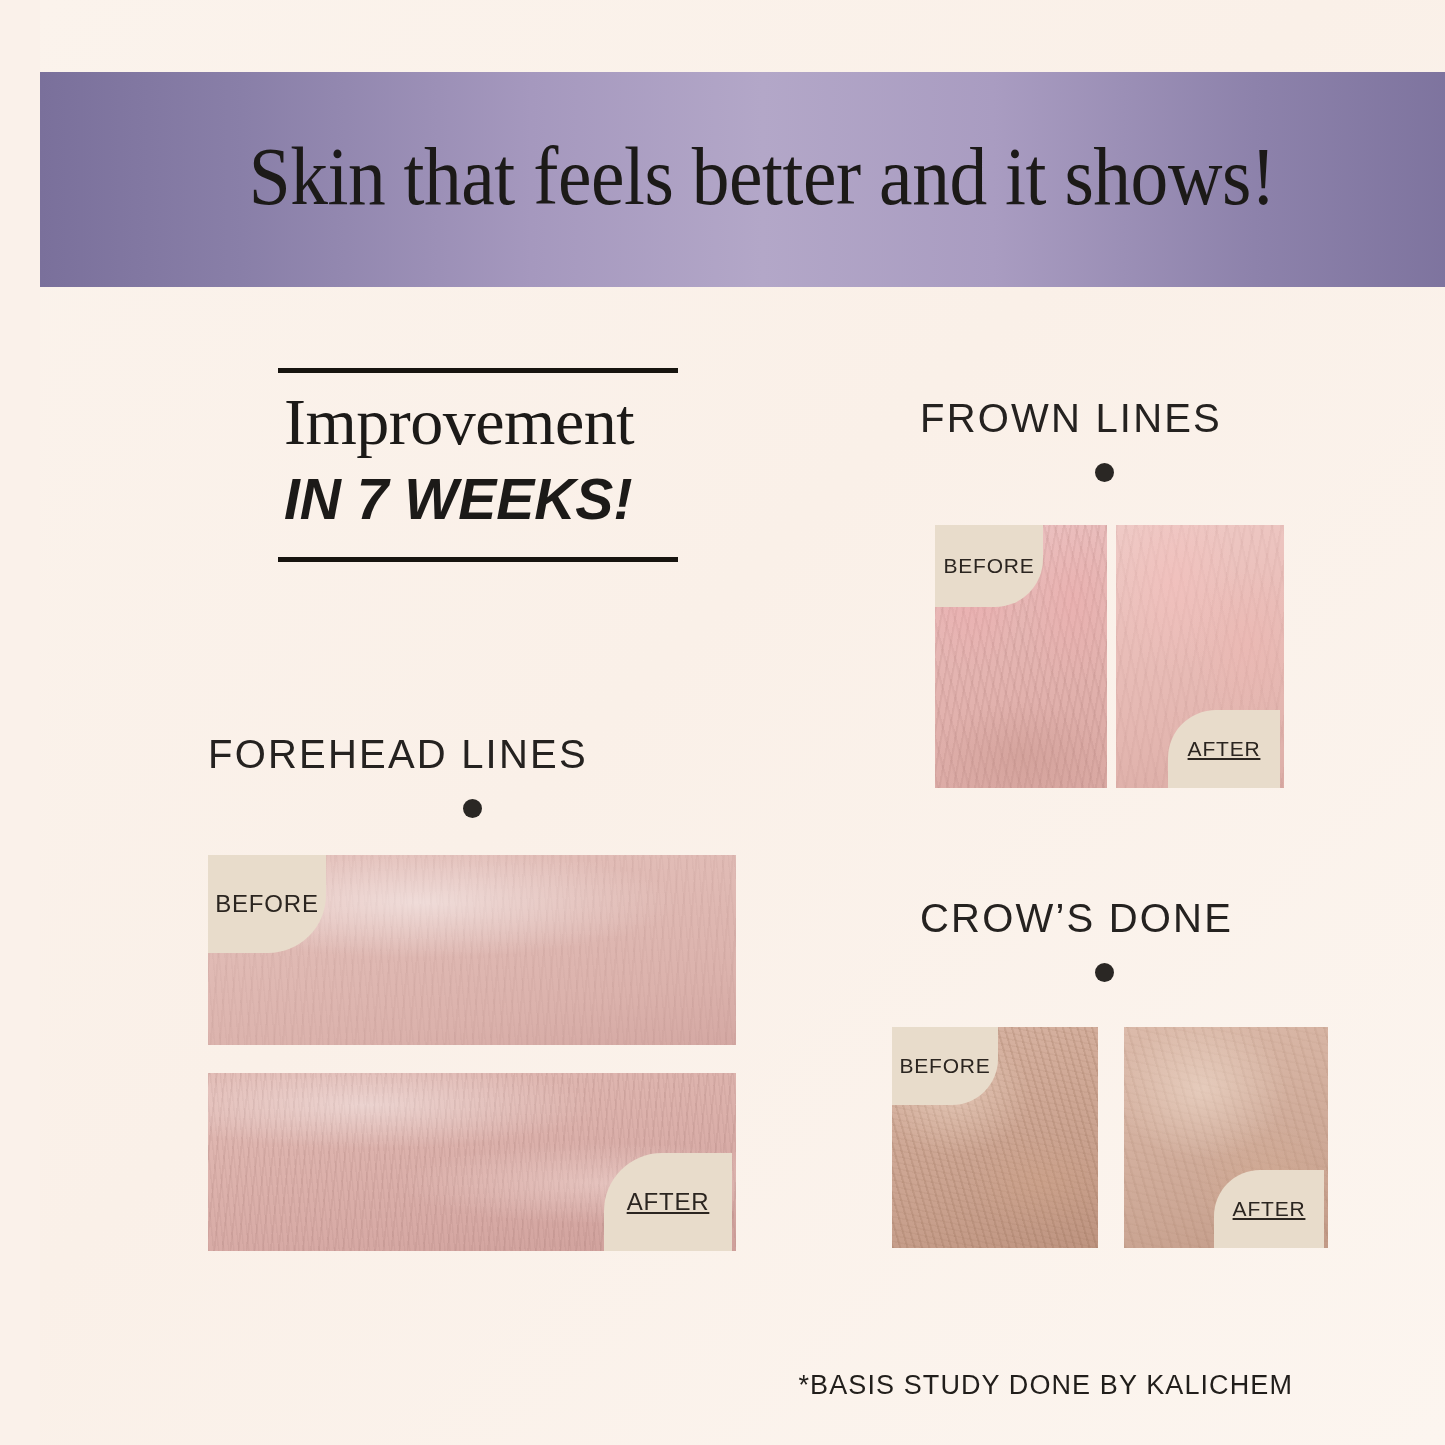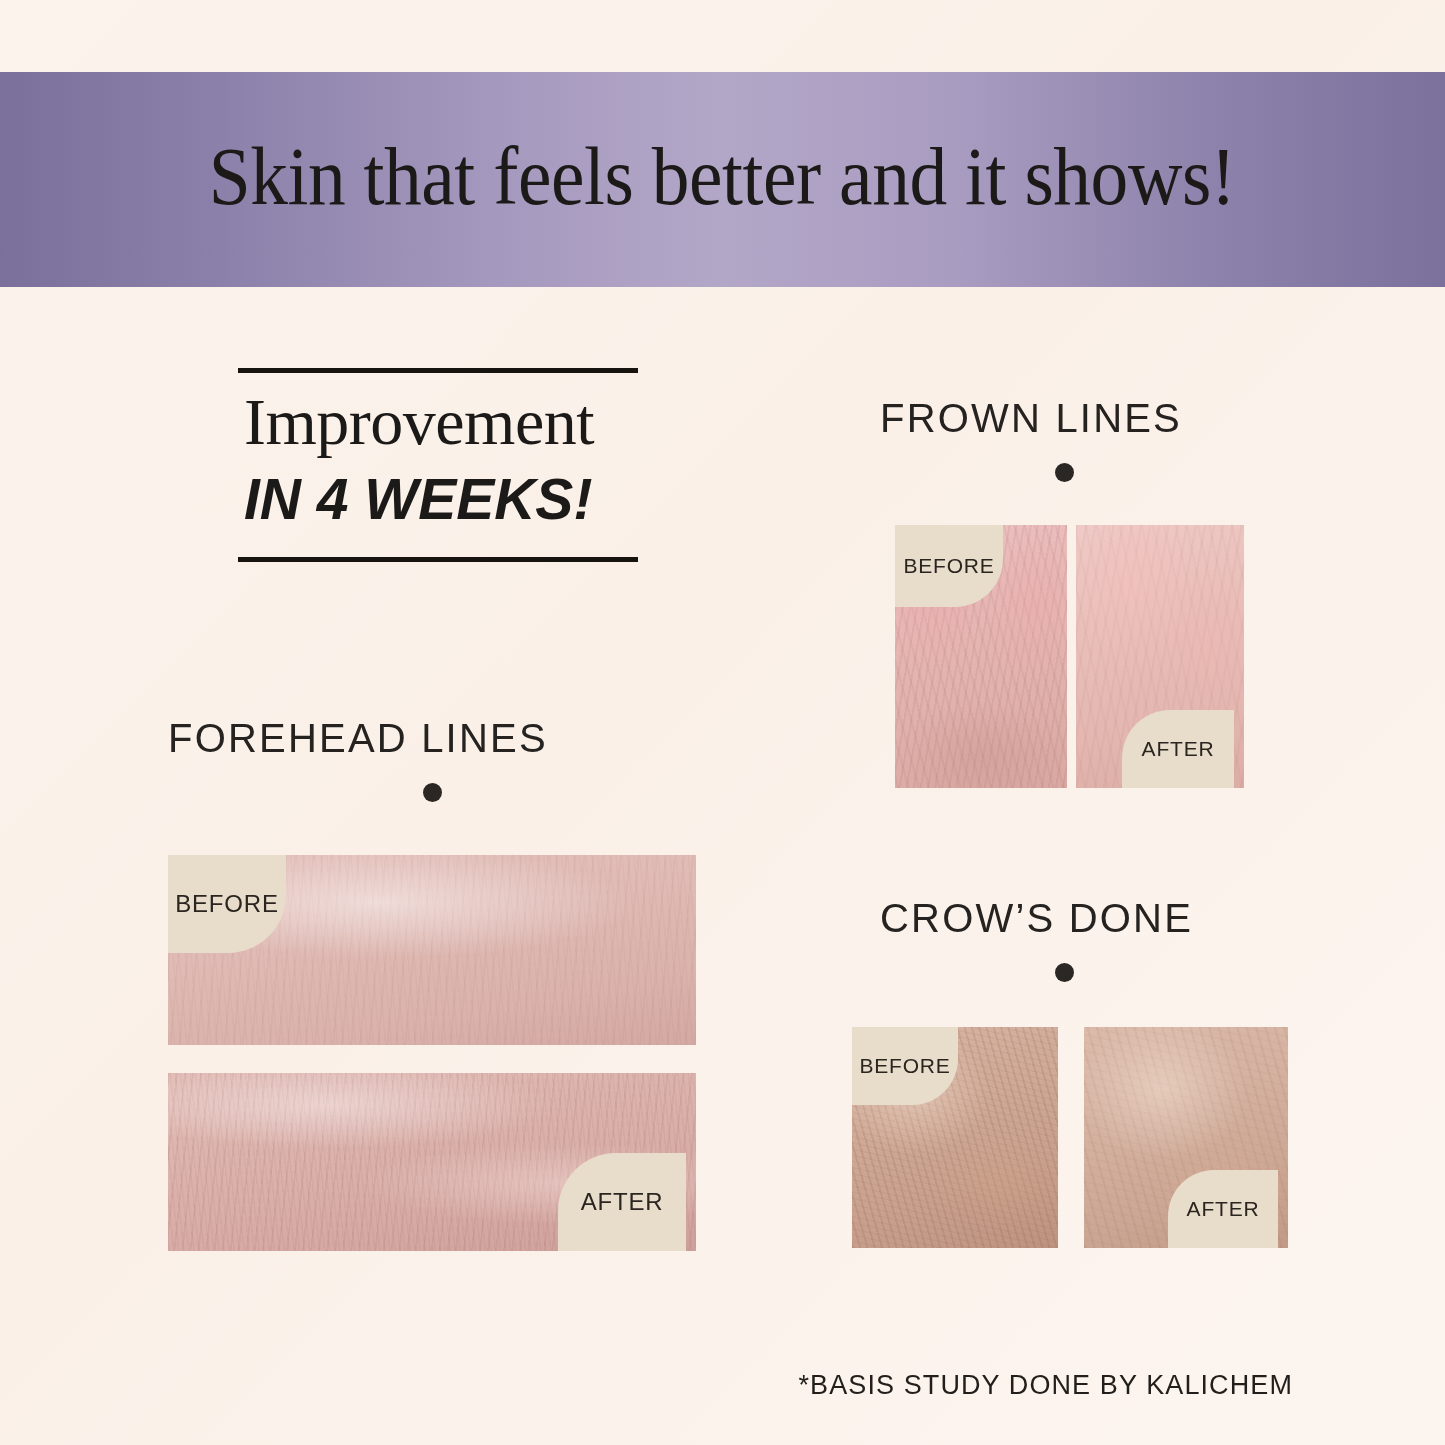--- a/index.html
+++ b/index.html
@@ -12,20 +12,21 @@
     background: #FAF1EA;
     font-family: "Liberation Sans", sans-serif;
     overflow: hidden;
     position: relative;
   }
 
   .page {
     position: absolute;
     inset: 0;
     background: linear-gradient(135deg, #FBF3EC 0%, #FAF0E8 45%, #FCF5EF 100%);
+    margin-left: 40px;
   }
 
   
   .banner {
     position: absolute;
     left: 0;
     top: 72px;
     width: 1445px;
     height: 215px;
     background: linear-gradient(90deg,
@@ -168,23 +169,24 @@
     font-family: "Liberation Sans", sans-serif;
     color: #2B2520;
     letter-spacing: 0.8px;
   }
   .tag-before {
     left: 0;
     top: 0;
     border-bottom-right-radius: 58px;
   }
   .tag-after {
-    right: 10px;
+    right: 4px;
     bottom: 0;
     border-top-left-radius: 58px;
+    text-decoration: underline;
   }
 
   
   .footnote {
     position: absolute;
     right: 152px;
     bottom: 44px;
     font-family: "Liberation Sans", sans-serif;
     font-size: 27px;
     letter-spacing: 1.1px;
@@ -199,26 +201,26 @@
 <div class="page">
 
   <div class="banner">
     <div class="banner-title">Skin that feels better and it shows!</div>
   </div>
 
   <div class="improve-block">
     <div class="rule"></div>
     <div class="improve-inner">
       <div class="improve-line1">Improvement</div>
-      <div class="improve-line2">IN 4 WEEKS!</div>
+      <div class="improve-line2">IN 7 WEEKS!</div>
     </div>
     <div class="rule"></div>
   </div>
 
-  <div style="position:absolute; left:168px; top:716px; width:528px;">
+  <div style="position:absolute; left:168px; top:732px; width:528px;">
     <div class="section-title">FOREHEAD LINES</div>
     <div class="dot"></div>
   </div>
 
   <div class="photo skin-pink-light" style="left:168px; top:855px; width:528px; height:190px;">
     <div class="tag tag-before" style="width:118px; height:98px; font-size:24px;">BEFORE</div>
   </div>
 
   <div class="photo skin-pink" style="left:168px; top:1073px; width:528px; height:178px;">
     <div class="tag tag-after" style="width:128px; height:98px; font-size:24px;">AFTER</div>

